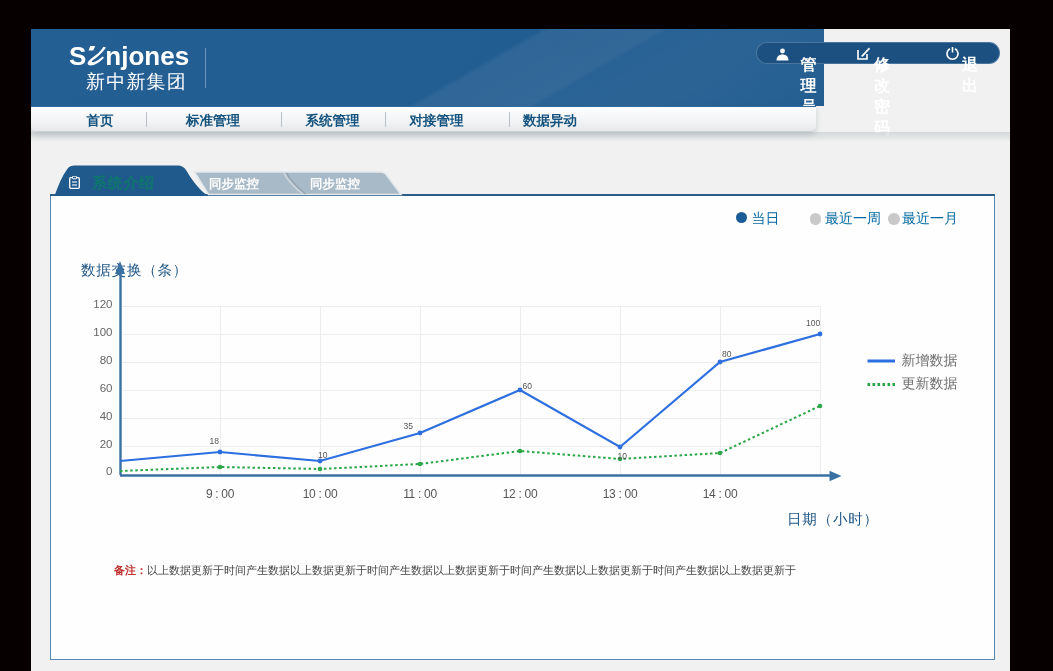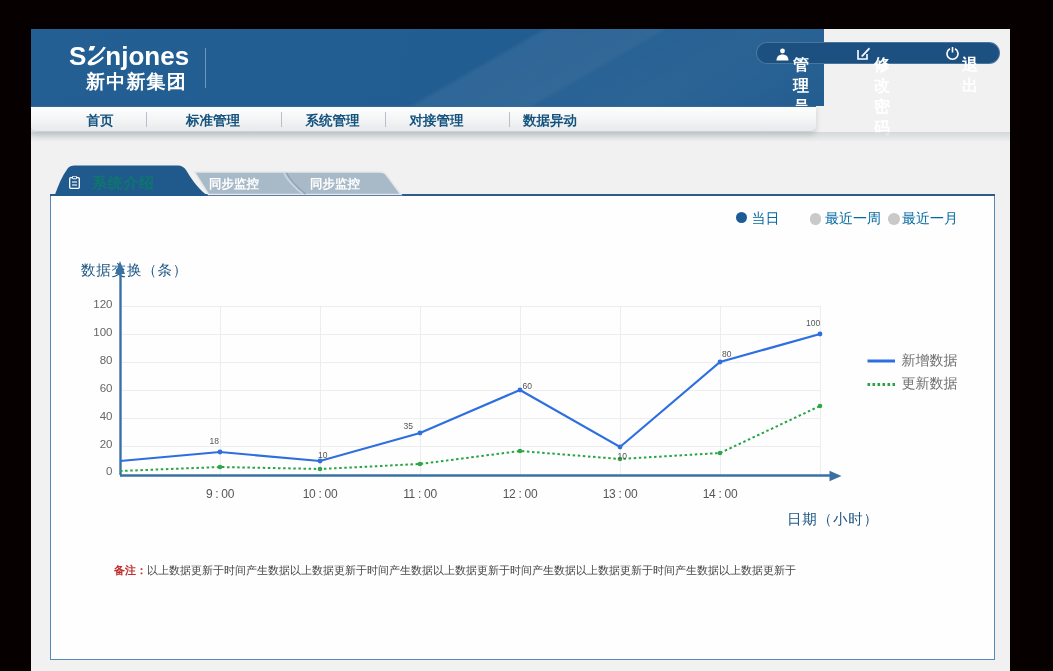--- a/index.html
+++ b/index.html
@@ -5,23 +5,23 @@
   html,body{margin:0;padding:0;background:#060100;}
   body{width:1053px;height:671px;position:relative;overflow:hidden;
        font-family:"Liberation Sans",sans-serif;}
   #page{position:absolute;left:31px;top:29px;width:979px;height:642px;
         background:#f0f1f0;overflow:hidden;}
   .abs{position:absolute;}
   
   #header{position:absolute;left:0;top:0;width:793px;height:77px;
     background:
       linear-gradient(150deg, rgba(255,255,255,0) 55%, rgba(255,255,255,0.06) 56%, rgba(255,255,255,0.075) 68%, rgba(255,255,255,0.035) 69%, rgba(255,255,255,0.05) 80%, rgba(255,255,255,0.02) 100%),
-      linear-gradient(100deg,#245f94 0%,#225d91 60%,#1f5a8e 100%);}
+      linear-gradient(100deg,#245f94 0%,#225d91 60%,#1f5a8e 100%); text-align: center;}
   #logo1{position:absolute;left:38px;top:12px;color:#fff;font-size:26px;font-weight:700;letter-spacing:0px;}
-  #logo2{position:absolute;left:55px;top:40px;color:#fff;font-size:19px;font-weight:700;letter-spacing:1.2px;}
+  #logo2{position:absolute;left:55px;top:40px;color:#fff;font-size:19px;font-weight:400;letter-spacing:1.2px;}
   #hsep{position:absolute;left:174px;top:19px;width:1px;height:40px;background:rgba(255,255,255,0.35);}
   #htitle{position:absolute;left:184px;top:25px;color:#fff;font-size:20.5px;}
   #pill{position:absolute;left:725px;top:12.5px;width:244px;height:22.5px;background:#1b5080;
         border-radius:12px;border:1px solid rgba(160,190,215,0.35);box-sizing:border-box;}
   .pilltxt{position:absolute;top:26px;color:#fff;font-size:16px;font-weight:700;}
   
   #nav{position:absolute;left:0;top:77px;width:785px;height:23.5px;
        background:linear-gradient(#fefefe,#f3f4f5 55%,#e7e9ea);border-top:1.5px solid #2e6b9c;border-bottom:1px solid #ccd1d5;border-radius:0 0 5px 5px;box-shadow:0 3px 5px rgba(130,140,150,0.35);}
   .navitem{position:absolute;top:4.5px;transform:translateX(-50%);color:#15537f;font-size:13.5px;font-weight:700;}
   .navsep{position:absolute;top:4.5px;width:1px;height:15px;background:#b7c0c8;}

